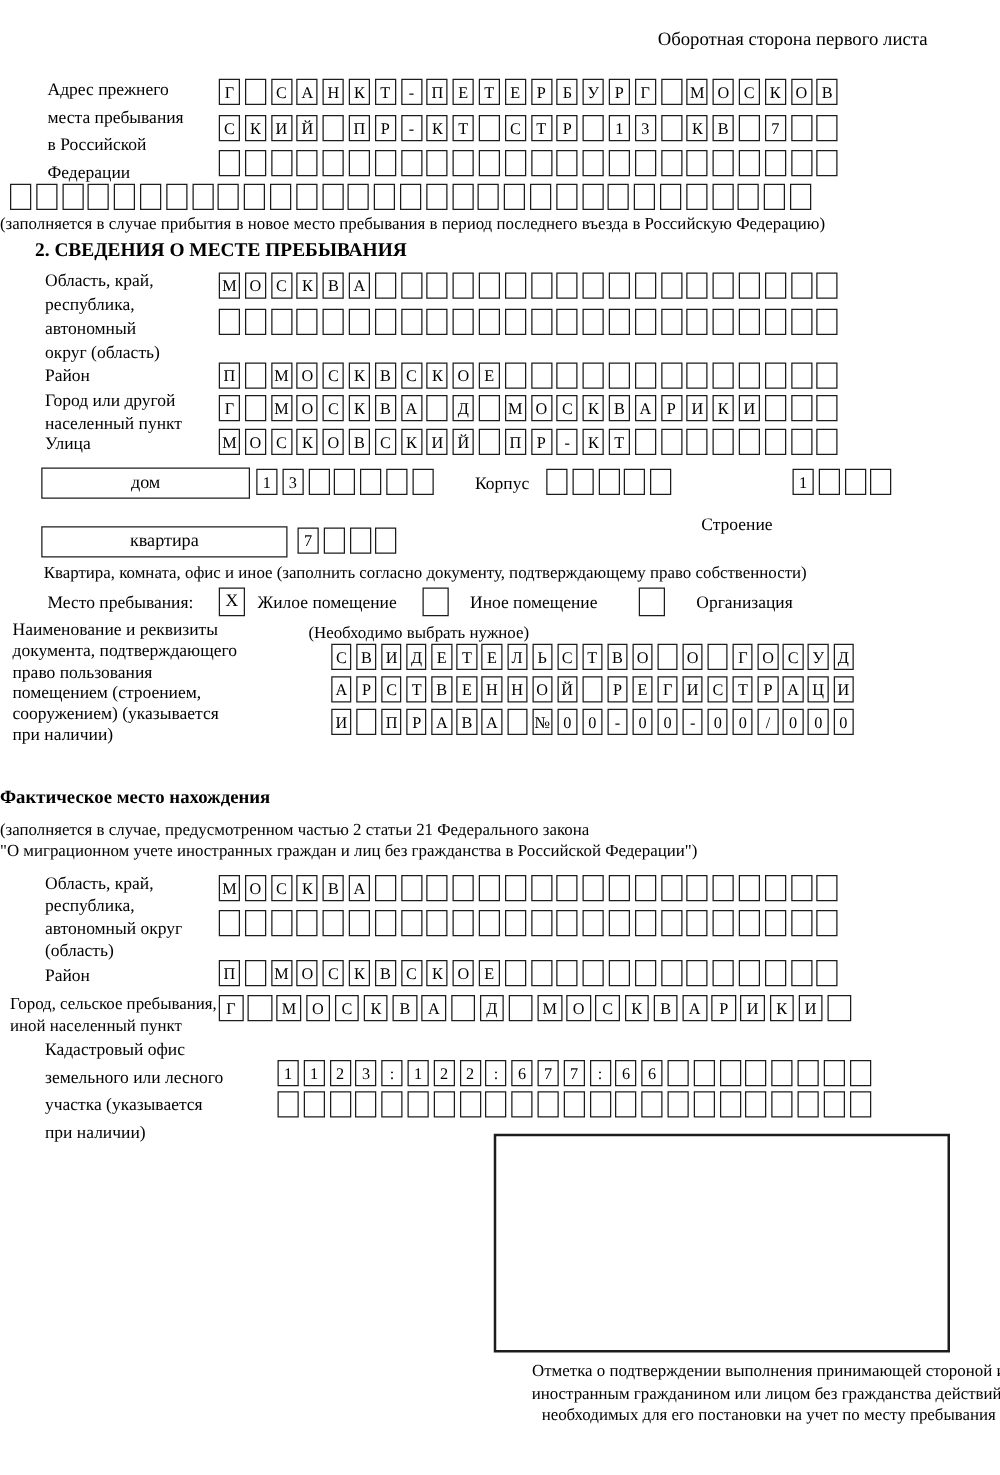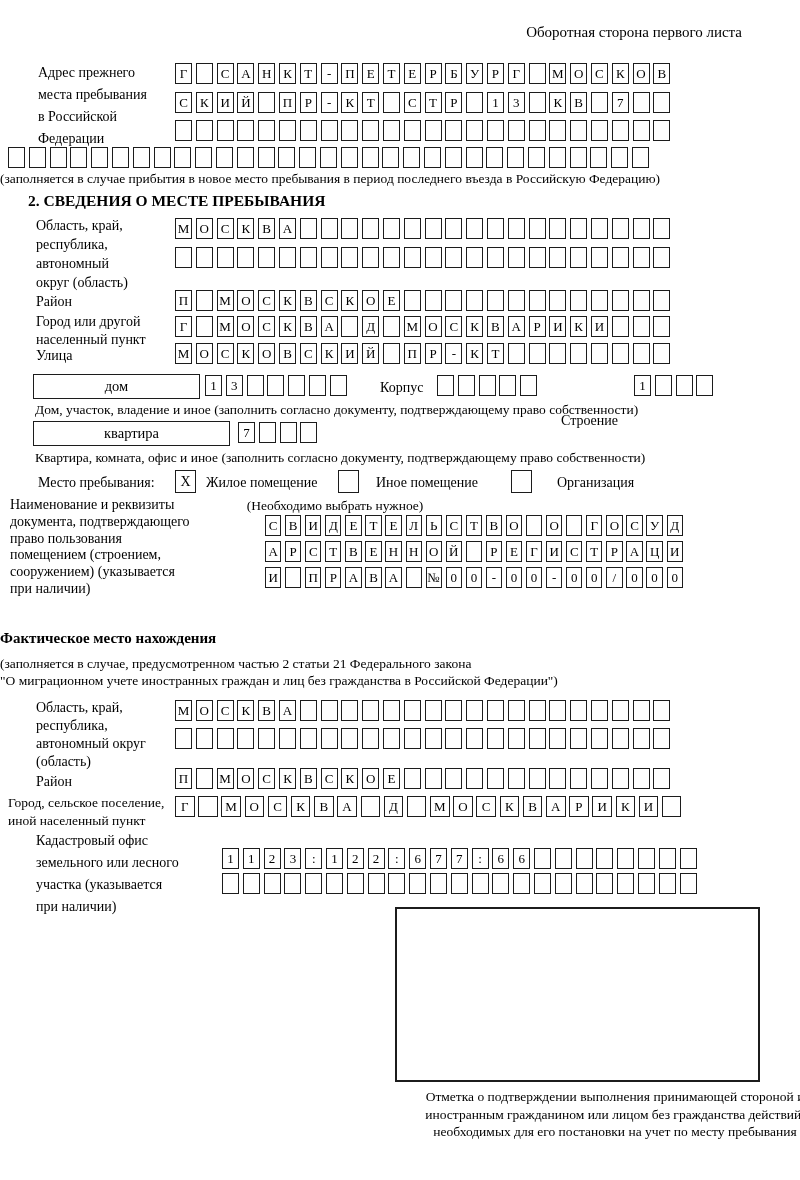--- a/index.html
+++ b/index.html
@@ -315,21 +315,20 @@
       <span class="cell"></span>
       <span class="cell"></span>
     </div>
   <div class="abs lbl" style="top:390px; left:561px;margin-top:21px;">Строение</div>
   <div class="abs cells" style="top:375px; left:634px;">
       <span class="cell">1</span>
       <span class="cell"></span>
       <span class="cell"></span>
       <span class="cell"></span>
     </div>
-  <div class="abs note" style="top:402px; left:35px;">Дом, участок, владение и иное (заполнить согласно документу, подтверждающему право собственности)</div>
 
   <div class="abs named-box" style="top:421px; left:33px; width:197px;">квартира</div>
   <div class="abs cells" style="top:422px; left:238px;">
       <span class="cell">7</span>
       <span class="cell"></span>
       <span class="cell"></span>
       <span class="cell"></span>
     </div>
   <div class="abs note" style="top:450px; left:35px;">Квартира, комната, офис и иное (заполнить согласно документу, подтверждающему право собственности)</div>
 
@@ -511,21 +510,21 @@
       <span class="cell"></span>
       <span class="cell"></span>
       <span class="cell"></span>
       <span class="cell"></span>
       <span class="cell"></span>
       <span class="cell"></span>
       <span class="cell"></span>
     </div>
 
   <div class="abs lbl" style="top:794px; left:8px; line-height:18px; font-size:13.5px;">
-    <div>Город, сельское поселение,</div>
+    <div>Город, сельское пребывания,</div>
     <div>иной населенный пункт</div>
   </div>
   <div class="abs cells cells-wide" style="top:796px; left:175px;">
       <span class="cell">Г</span>
       <span class="cell"></span>
       <span class="cell">М</span>
       <span class="cell">О</span>
       <span class="cell">С</span>
       <span class="cell">К</span>
       <span class="cell">В</span>

